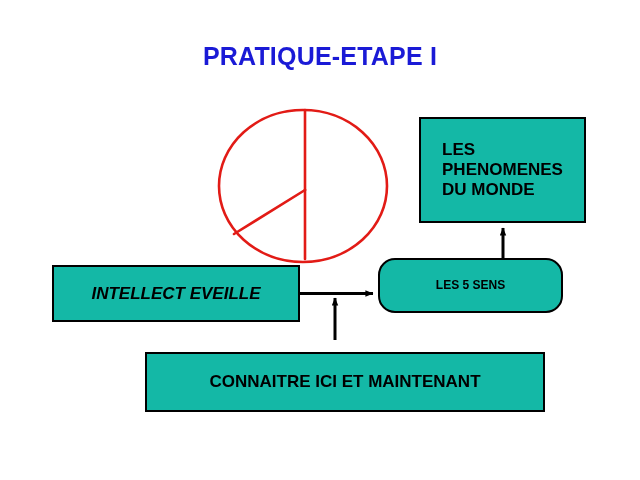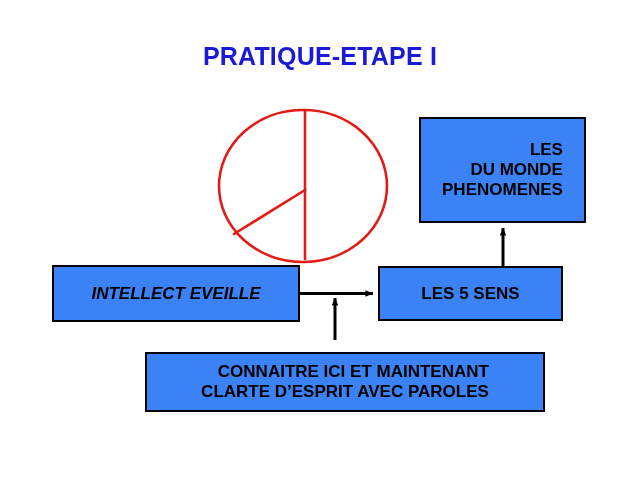--- a/index.html
+++ b/index.html
@@ -32,50 +32,51 @@
   #diagram-svg {
     position: absolute;
     left: 0;
     top: 0;
     width: 640px;
     height: 480px;
   }
   .node-box {
     position: absolute;
     box-sizing: border-box;
-    background: #3b82f6;
+    background: #14b8a6;
     border: 2px solid #000000;
     display: flex;
     align-items: center;
     justify-content: center;
-    text-align: right;
+    text-align: left;
     color: #000000;
     font-family: "Liberation Sans", sans-serif;
     font-weight: bold;
     line-height: 1.16;
   }
   .node-box .line {
     display: block;
     white-space: nowrap;
   }
   #box-phenomenes {
     left: 419px;
     top: 117px;
     width: 167px;
     height: 106px;
     font-size: 17px;
     z-index: 3;
   }
   #box-cinq-sens {
     left: 378px;
-    top: 266px;
+    top: 258px;
     width: 185px;
     height: 55px;
-    font-size: 17px;
+    font-size: 12px;
     z-index: 3;
+    border-radius: 17px;
   }
   #box-intellect {
     left: 52px;
     top: 265px;
     width: 248px;
     height: 57px;
     font-size: 17px;
     z-index: 3;
     font-style: italic;
   }
@@ -113,37 +114,36 @@
     <line x1="300" y1="293.5" x2="373" y2="293.5" stroke="#000000" stroke-width="3" marker-end="url(#arrowhead-black)"></line>
 
     <line x1="503" y1="266" x2="503" y2="228" stroke="#000000" stroke-width="3" marker-end="url(#arrowhead-black)"></line>
 
     <line x1="335" y1="340" x2="335" y2="298" stroke="#000000" stroke-width="3" marker-end="url(#arrowhead-black)"></line>
   </svg>
 
   <div class="node-box" id="box-phenomenes">
     <div>
       <span class="line">LES</span>
+      <span class="line">PHENOMENES</span>
       <span class="line">DU MONDE</span>
-      <span class="line">PHENOMENES</span>
     </div>
   </div>
 
   <div class="node-box" id="box-cinq-sens">
     <div>
       <span class="line">LES 5 SENS</span>
     </div>
   </div>
 
   <div class="node-box" id="box-intellect">
     <div>
       <span class="line">INTELLECT EVEILLE</span>
     </div>
   </div>
 
   <div class="node-box" id="box-connaitre">
     <div>
       <span class="line">CONNAITRE ICI ET MAINTENANT</span>
-      <span class="line">CLARTE D’ESPRIT AVEC PAROLES</span>
     </div>
   </div>
 
 </div>
 
 </body></html>

